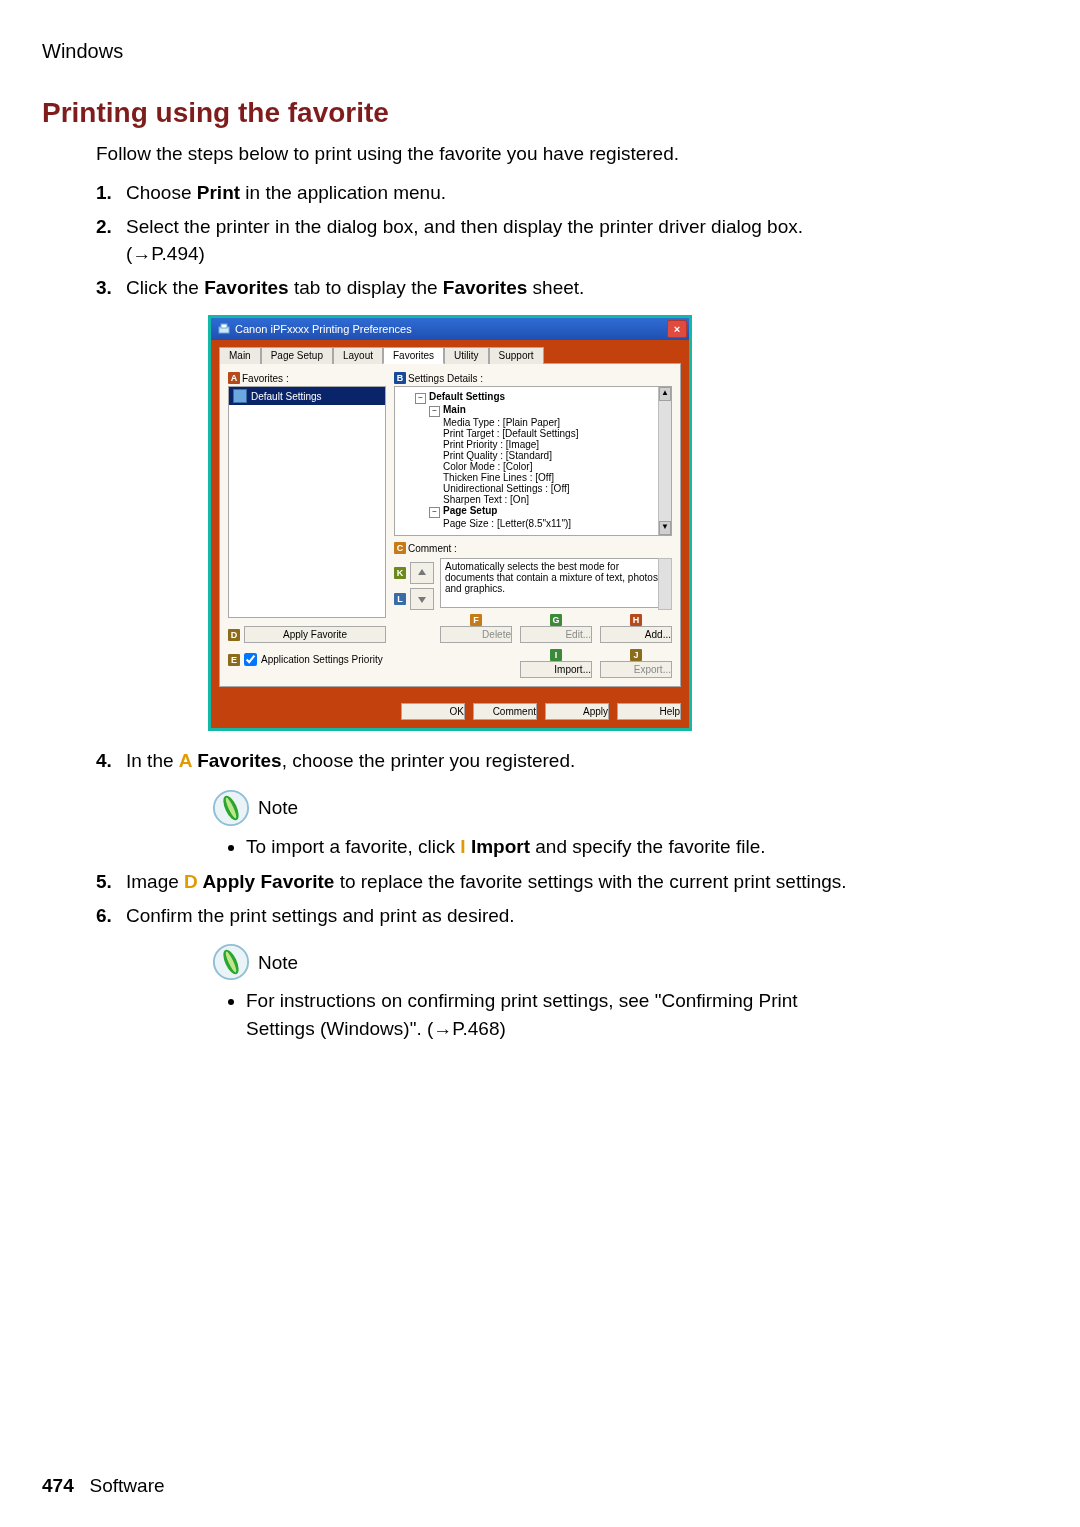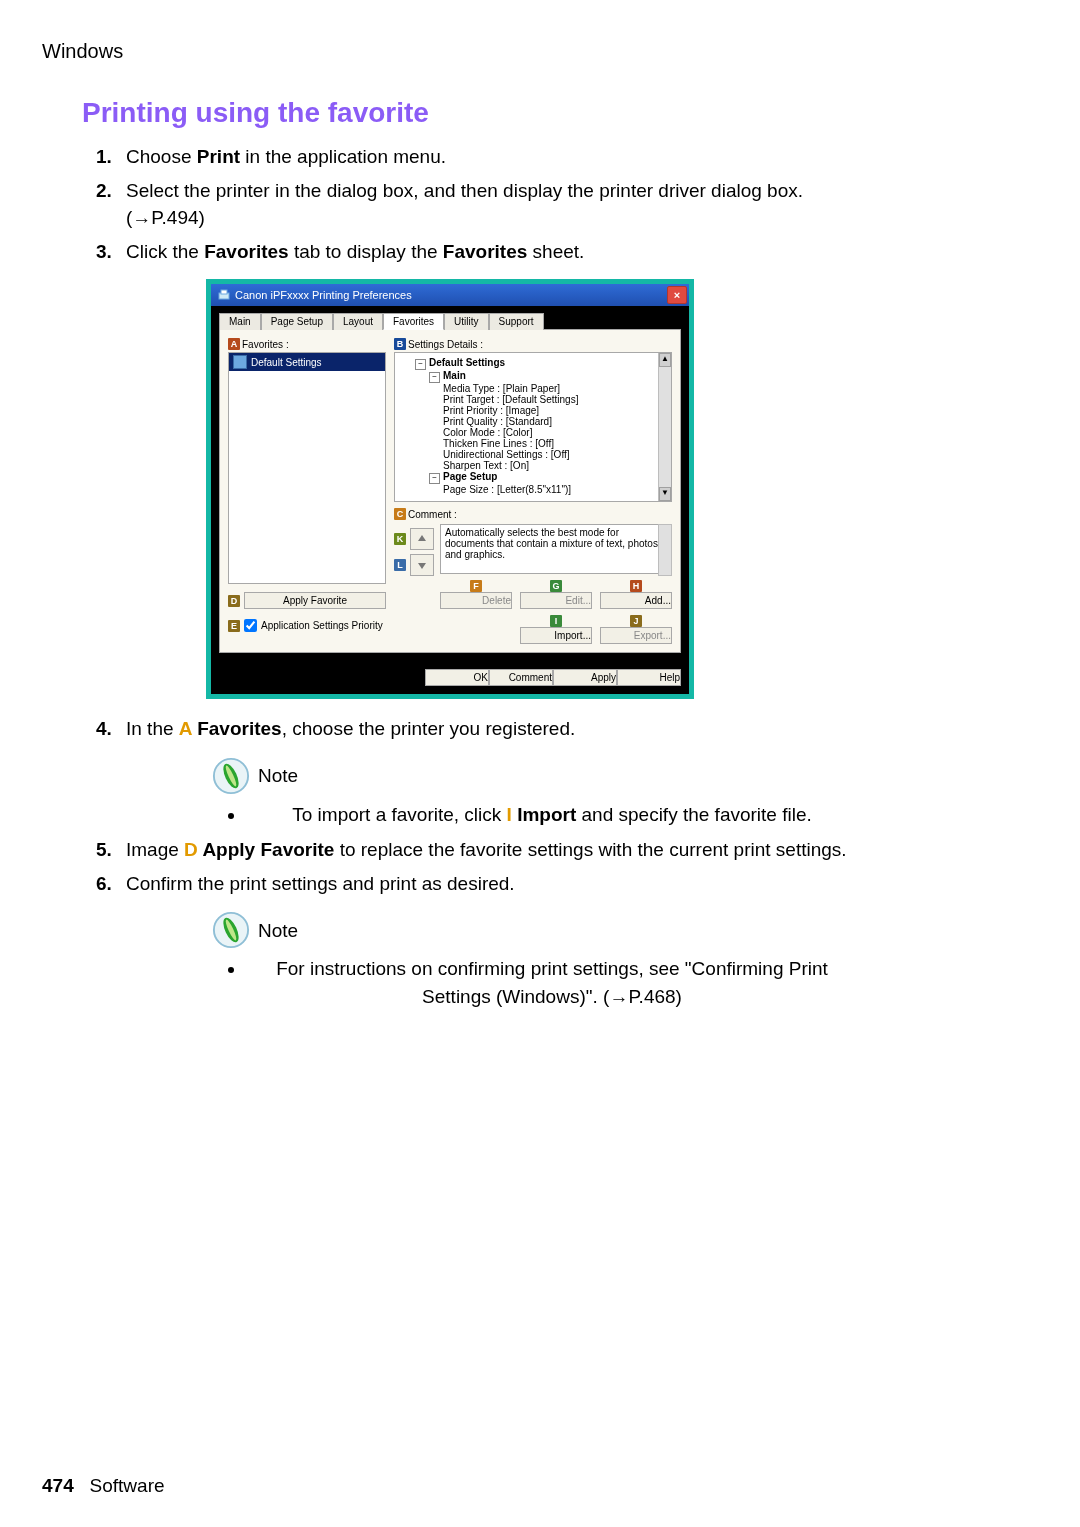--- a/index.html
+++ b/index.html
@@ -14,24 +14,23 @@
     min-height: 1527px;
     box-sizing: border-box;
     padding: 40px 42px 30px 42px;
     position: relative;
   }
   .top-path {
     font-size: 20px;
     margin-bottom: 34px;
   }
   .section-heading {
-    color: #8b5cf6;
+    color: #7f1d1d;
     font-size: 28px;
     font-weight: bold;
-    margin-left: 40px;
     margin-bottom: 14px;
   }
   .intro {
     font-size: 19px;
     margin-left: 54px;
     margin-bottom: 14px;
   }
 
   ol.steps {
     list-style: none;
@@ -53,38 +52,38 @@
   .b { font-weight: bold; }
 
   .marker-A { color: #e29a00; font-weight: bold; }
   .marker-I { color: #e29a00; font-weight: bold; }
   .marker-D { color: #e29a00; font-weight: bold; }
 
   
   .note-block { margin: 14px 0 8px 86px; }
   .note-head { display: flex; align-items: center; gap: 8px; }
   .note-head .note-label { font-size: 19px; }
-  .note-bullets { margin: 6px 0 0 26px; padding: 0; text-align: center; }
+  .note-bullets { margin: 6px 0 0 26px; padding: 0; }
   .note-bullets li { font-size: 19px; list-style: disc; margin-left: 8px; }
 
   .arrow-ref { white-space: nowrap; }
 
   
   .note-icon svg { display: block; }
 
   
   .dialog-outer {
     display: flex;
     justify-content: center;
     margin: 14px 0 16px 0;
   }
   .dialog {
     width: 478px;
-    border: 5px solid #14b8a6;
-    background: #000000;
+    border: 3px solid #14b8a6;
+    background: #c2410c;
     font-family: Tahoma, Arial, sans-serif;
     font-size: 10px;
   }
   .dialog-titlebar {
     background: linear-gradient(#2f6cd6, #1f4fb0);
     color: #fff;
     height: 22px;
     display: flex;
     align-items: center;
     justify-content: space-between;
@@ -228,21 +227,21 @@
     border: 1px solid #a8a8a8;
     background: #f2f0e6;
     text-align: center;
     padding: 2px 0;
   }
 
   .asp-row { display: flex; align-items: center; gap: 4px; margin-top: 10px; }
   .asp-row input[type=checkbox] { margin: 0; }
 
   .bottom-btn-row {
-    display: flex; justify-content: flex-end;
+    display: flex; gap: 8px; justify-content: flex-end;
     padding: 8px 8px 8px 8px;
   }
   .bottom-btn-row .dlg-btn { min-width: 62px; }
 
   .footer {
     position: absolute;
     bottom: 30px;
     left: 42px;
     font-size: 19px;
   }
@@ -252,20 +251,21 @@
   .label-with-marker .marker-badge { flex:0 0 auto;}
 </style>
 </head>
 <body>
 
 <div class="page">
 
   <div class="top-path">Windows</div>
 
   <div class="section-heading">Printing using the favorite</div>
+  <div class="intro">Follow the steps below to print using the favorite you have registered.</div>
 
   <ol class="steps">
     <li>
       <span class="num">1.</span>
       <span>
         <span>Choose </span><span class="b">Print</span><span> in the application menu.</span>
       </span>
     </li>
     <li>
       <span class="num">2.</span>

